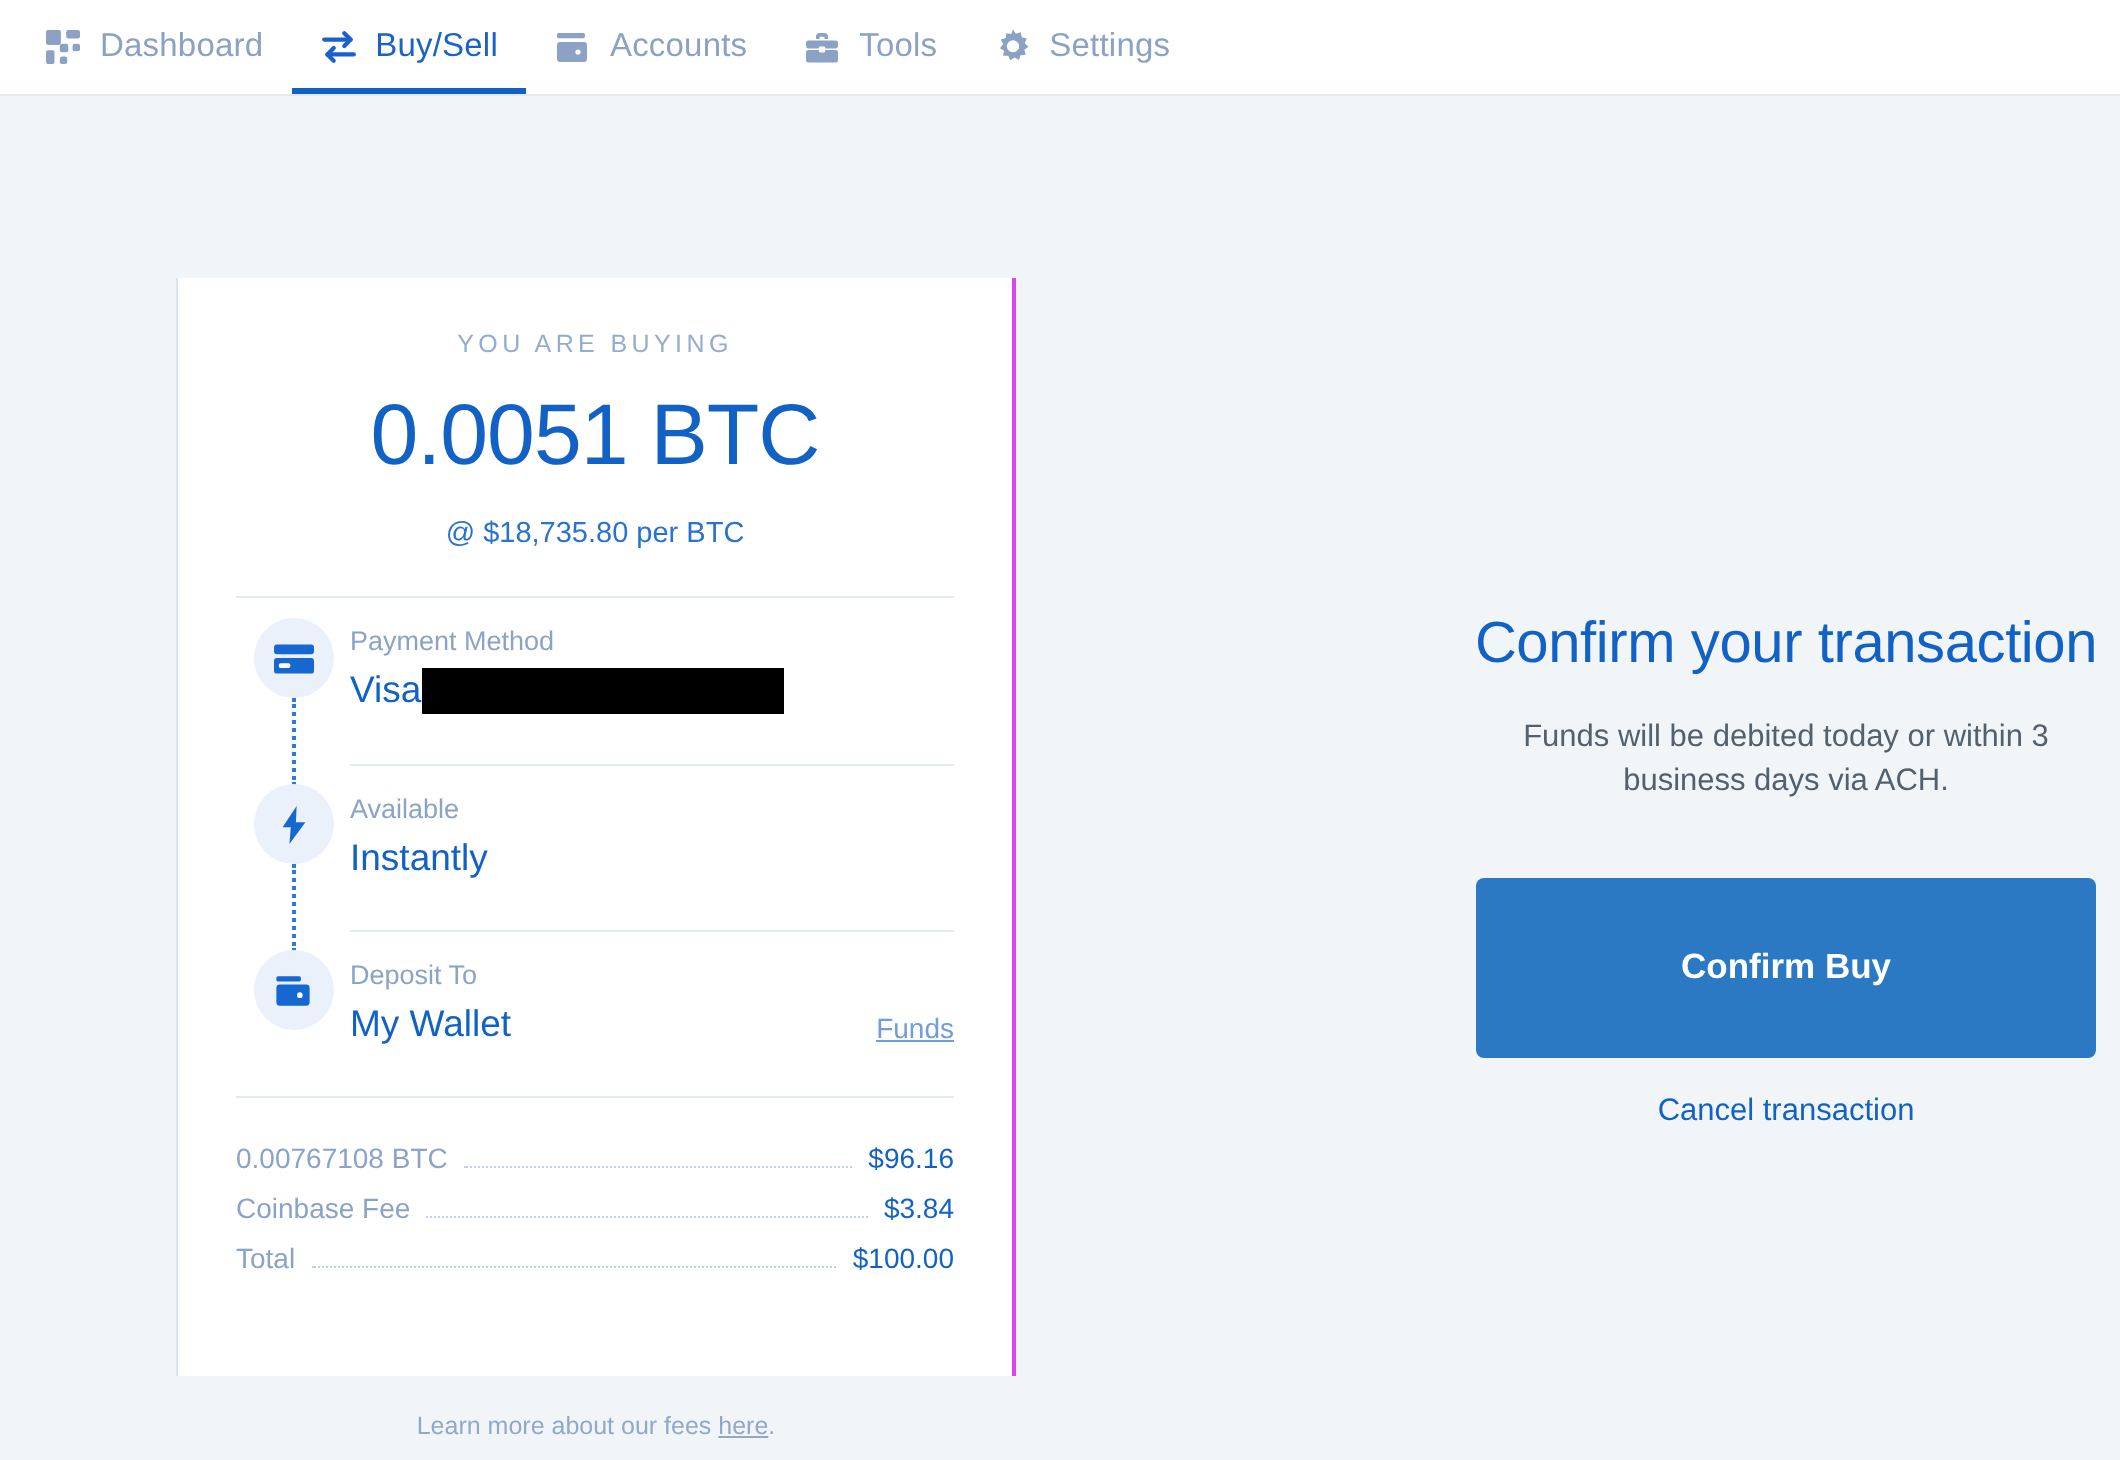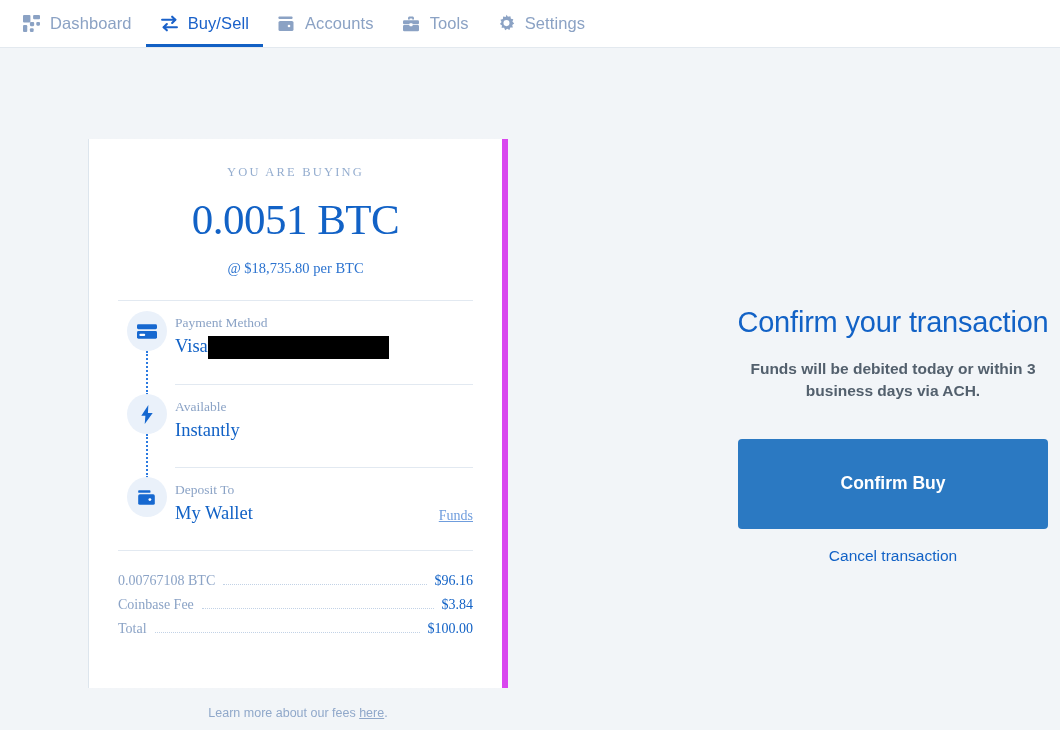--- a/index.html
+++ b/index.html
@@ -72,22 +72,21 @@
 
   
   .receipt {
     position: absolute;
     left: 88px;
     top: 139px;
     width: 420px;
     height: 549px;
     background: #ffffff;
     border-left: 1px solid #dde5ed;
-    border-right: 6px solid #d946ef;
-    font-family: Liberation Serif, serif;
+    border-right: 2px solid #d946ef;
   }
 
   
   .scallop {
     position: absolute;
     left: -1px;
     width: 422px;
     height: 5px;
     background-image:
       radial-gradient(circle at 3px 0px, #f2f5f8 2.6px, rgba(242,245,248,0) 3px);
@@ -274,21 +273,20 @@
     letter-spacing: -0.2px;
     line-height: 1.2;
   }
 
   .panel-sub {
     margin: 18px auto 0 auto;
     width: 300px;
     font-size: 15.5px;
     line-height: 1.45;
     color: #53606d;
-    font-weight: bold;
   }
 
   .confirm-btn {
     display: block;
     width: 310px;
     height: 90px;
     margin: 36px auto 0 auto;
     background: #2b79c2;
     border: none;
     border-radius: 4px;

